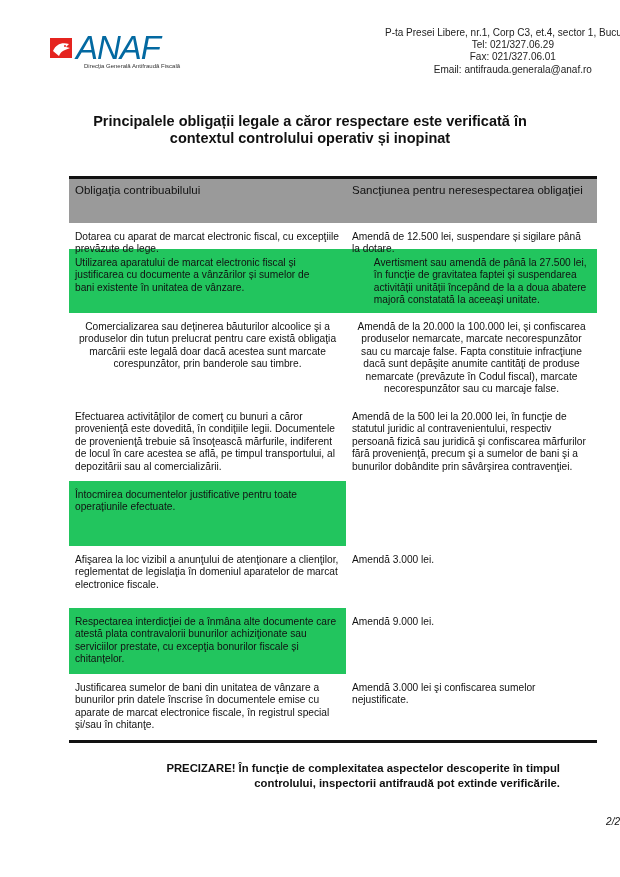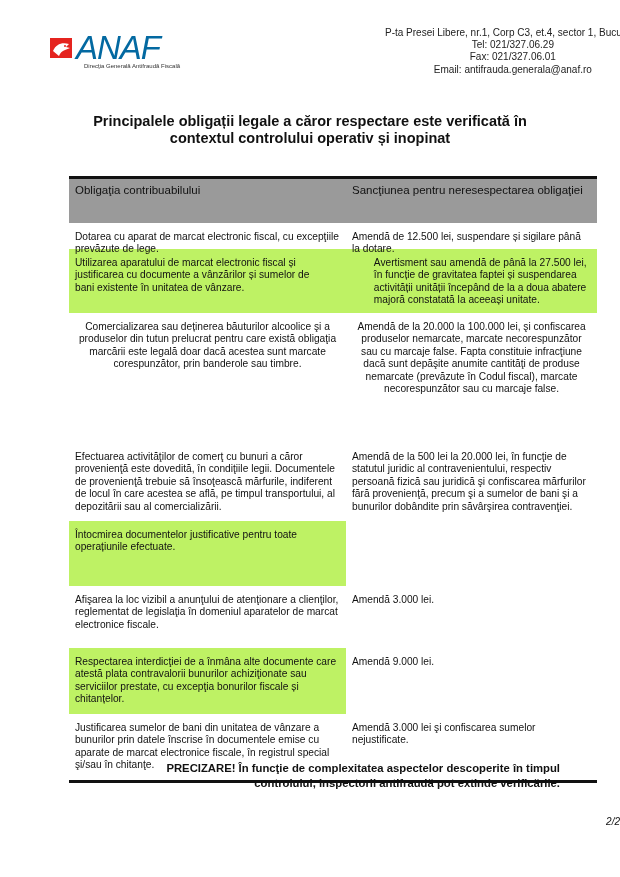--- a/index.html
+++ b/index.html
@@ -15,21 +15,21 @@
   .contact div { white-space:nowrap; }
   .title { position:absolute; left:60px; top:113px; width:500px; text-align:center;
            font-size:14.5px; font-weight:bold; line-height:17px; }
   .table { position:absolute; left:69px; top:176px; width:528px; }
   .rule-top { height:3px; background:#111; }
   .row { display:flex; }
   .cell { box-sizing:border-box; font-size:10.2px; line-height:12.4px; padding:8px 6px; }
   .c1 { width:277px; }
   .c2 { width:251px; padding-left:6px; }
   .hdr .cell { background:#9a9a9a; font-size:11.5px; line-height:14px; padding-top:4px; height:44px; }
-  .grey { background:#bef264;gap:46px; }
+  .grey { background:#22c55e;gap:46px; }
   .rule-bottom { height:3px; background:#111; }
   .note { position:absolute; left:60px; top:761px; width:500px; text-align:right;
           font-size:11.3px; font-weight:bold; line-height:15px; }
   .pagenum { position:absolute; left:0; width:620px; top:816px; text-align:right; font-size:10px;font-style:italic; }
 </style>
 </head>
 <body>
 
 <div class="logo">
   <div class="logo-mark">
@@ -67,21 +67,21 @@
     <div class="cell c2">Amendă de 12.500 lei, suspendare și sigilare până la dotare.</div>
   </div>
   <div class="row grey" style="height:64px;">
     <div class="cell c1">Utilizarea aparatului de marcat electronic fiscal și justificarea cu documente a vânzărilor și sumelor de bani existente în unitatea de vânzare.</div>
     <div class="cell c2">Avertisment  sau amendă de până la 27.500 lei, în funcție de gravitatea faptei și suspendarea activității unității începând de la a doua abatere majoră constatată la aceeași unitate.</div>
   </div>
   <div class="row" style="height:90px;text-align:center;">
     <div class="cell c1">Comercializarea sau deținerea băuturilor alcoolice şi a produselor din tutun prelucrat pentru care există obligaţia marcării este legală doar dacă acestea sunt marcate corespunzător, prin banderole sau timbre.</div>
     <div class="cell c2">Amendă de la 20.000 la 100.000 lei, şi confiscarea produselor nemarcate, marcate necorespunzător sau cu marcaje false. Fapta constituie infracţiune dacă sunt depăşite anumite cantităţi de produse nemarcate (prevăzute în Codul fiscal), marcate necorespunzător sau cu marcaje false.</div>
   </div>
-  <div class="row" style="height:78px;margin-top:40px;">
+  <div class="row" style="height:78px;">
     <div class="cell c1">Efectuarea activităţilor de comerţ cu bunuri a căror provenienţă este dovedită, în condiţiile legii. Documentele de provenienţă trebuie să însoţească mărfurile, indiferent de locul în care acestea se află, pe timpul transportului, al depozitării sau al comercializării.</div>
     <div class="cell c2">Amendă de la 500 lei la 20.000 lei, în funcţie de statutul juridic al contravenientului, respectiv persoană fizică sau juridică şi confiscarea mărfurilor fără provenienţă, precum şi a sumelor de bani şi a bunurilor dobândite prin săvârşirea contravenţiei.</div>
   </div>
   <div class="row" style="height:65px;">
     <div class="cell c1 grey">Întocmirea documentelor justificative pentru toate operațiunile efectuate.</div>
   </div>
   <div class="row" style="height:62px;">
     <div class="cell c1">Afişarea la loc vizibil a anunţului de atenţionare a clienţilor, reglementat de legislaţia în domeniul aparatelor de marcat electronice fiscale.</div>
     <div class="cell c2">Amendă 3.000 lei.</div>
   </div>

